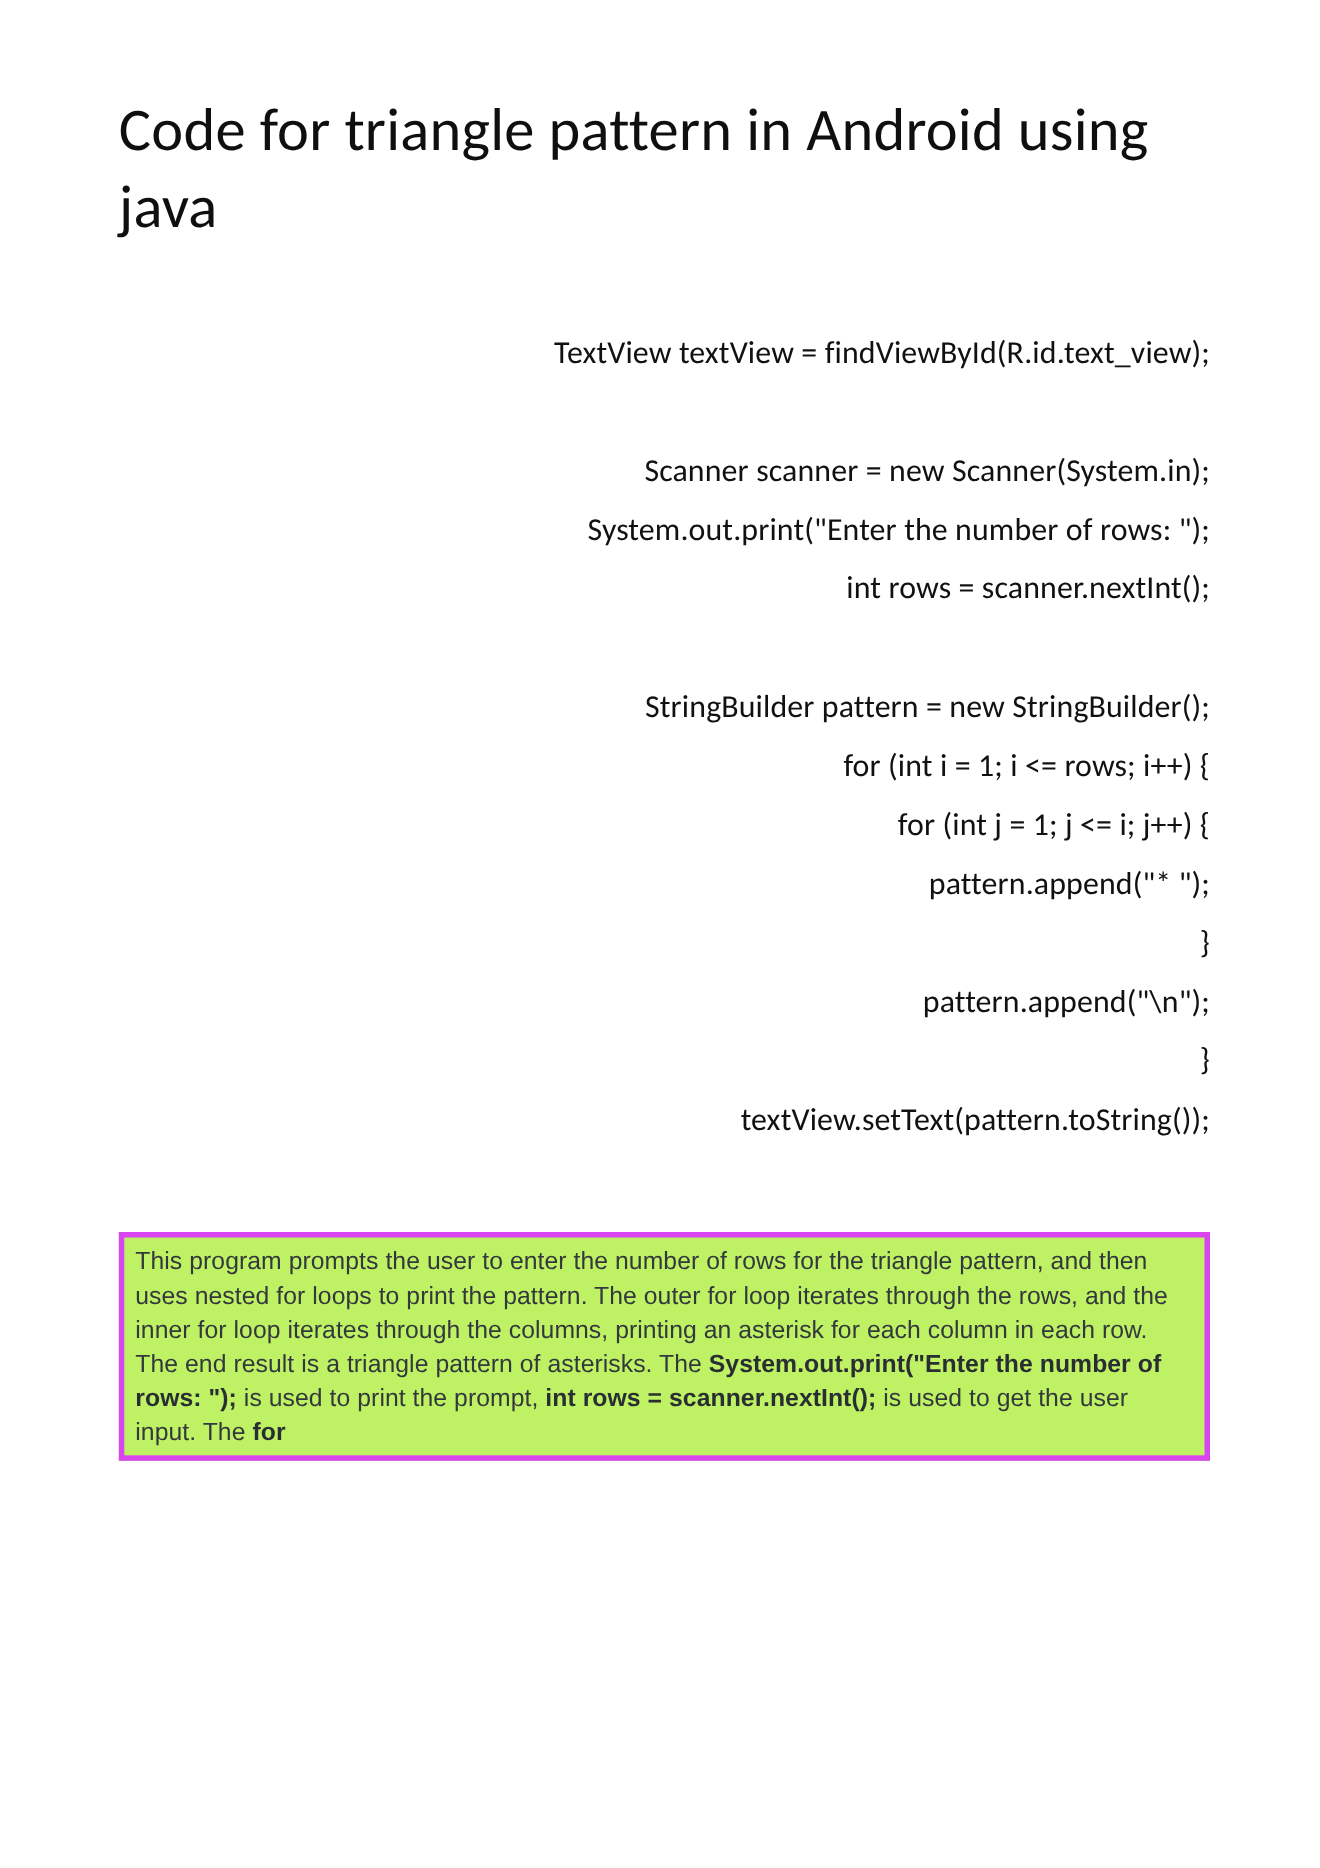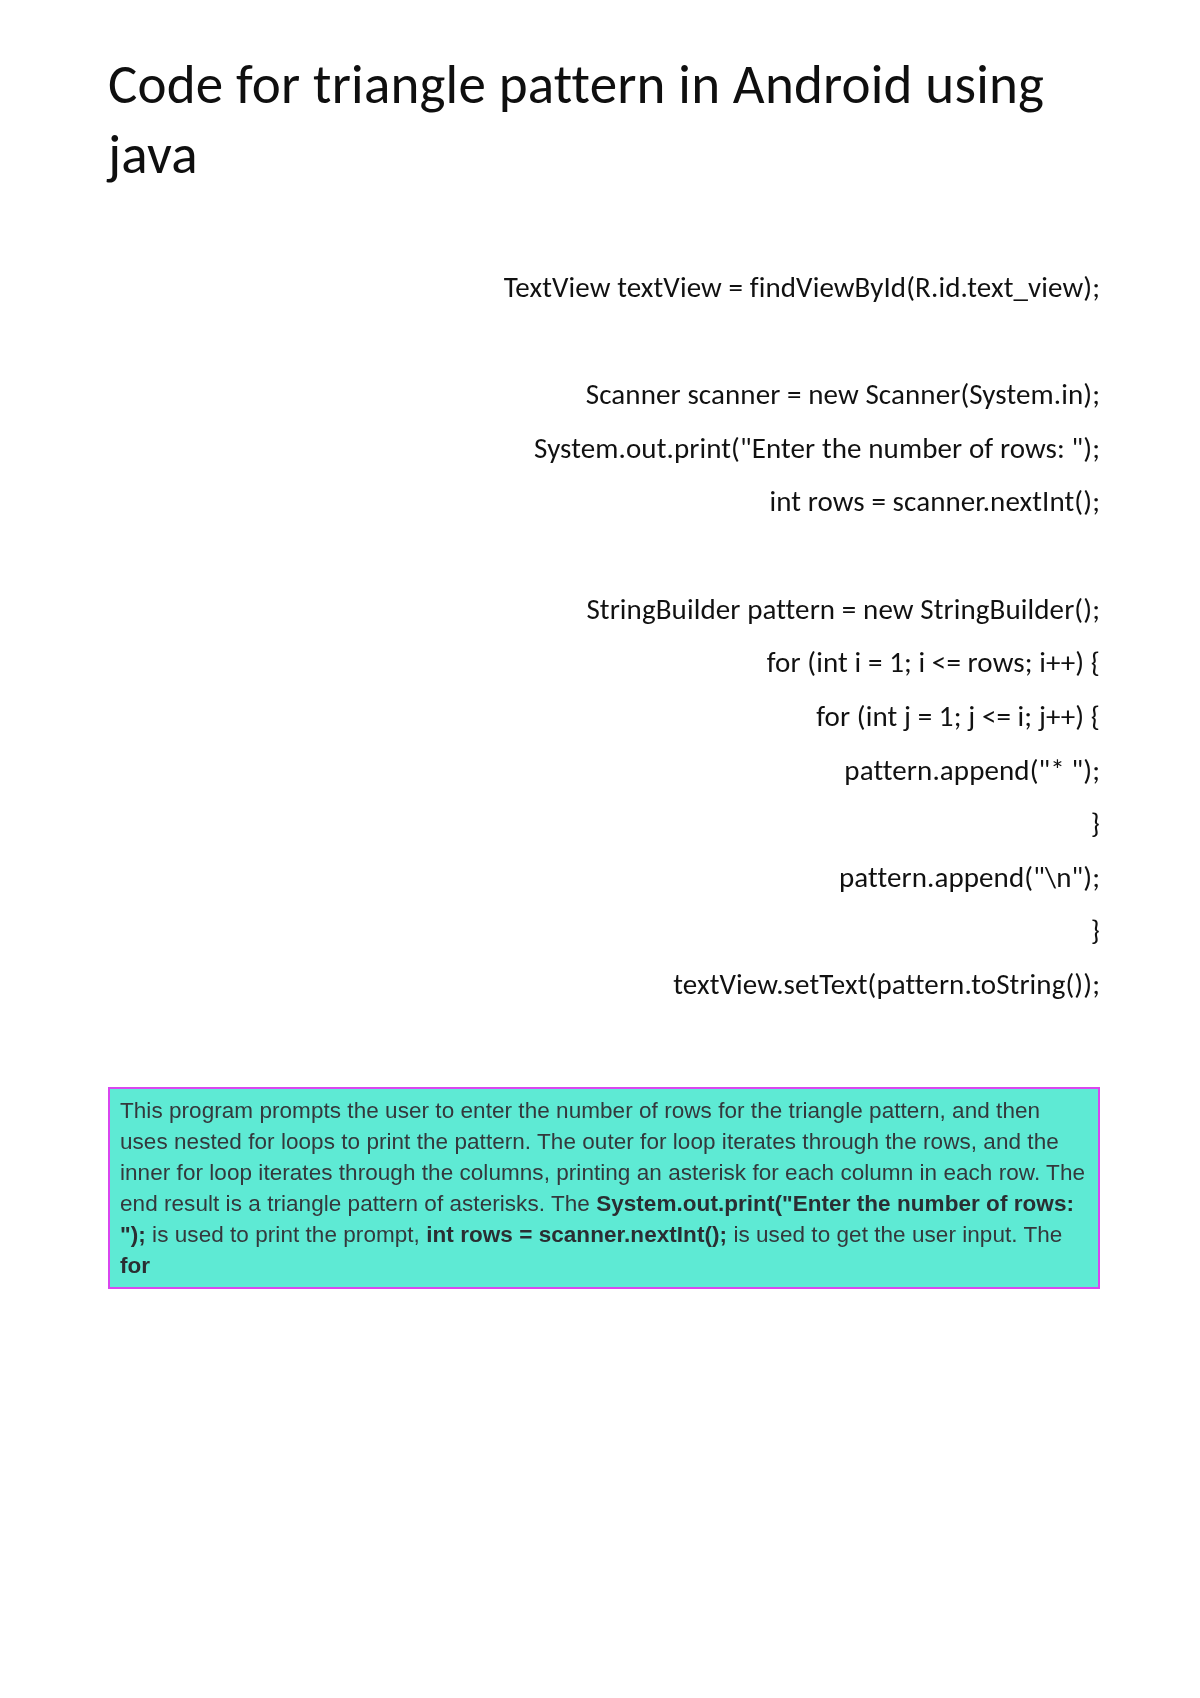--- a/index.html
+++ b/index.html
@@ -5,21 +5,21 @@
   body {
     margin: 0;
     padding: 0;
     background: #ffffff;
     font-family: Calibri, "Segoe UI", Arial, sans-serif;
     color: #1a1a1a;
   }
   .page {
     width: 1200px;
     min-height: 1698px;
-    padding: 50px 100px 100px 108px;
+    padding: 83px 100px 100px 108px;
     box-sizing: border-box;
   }
   .title {
     font-size: 55px;
     font-weight: 400;
     line-height: 1.28;
     margin: 0 0 70px 0;
     color: #0f0f0f;
     letter-spacing: 0.2px;
   }
@@ -27,22 +27,22 @@
     font-size: 29px;
     line-height: 1.85;
     color: #111;
     letter-spacing: 0.1px;
     white-space: pre;
     font-family: Calibri, "Segoe UI", Arial, sans-serif;
     margin-bottom: 75px;
     text-align: right;
   }
   .explain {
-    border: 2px solid #d946ef;
-    background: #5eead4;
+    border: 5px solid #d946ef;
+    background: #bef264;
     padding: 6px 10px 6px 10px;
     font-family: Verdana, Geneva, sans-serif;
     font-size: 22.5px;
     line-height: 1.38;
     color: #34383c;
     letter-spacing: 0.05px;
   }
   .explain .bold {
     font-weight: 700;
     color: #2a2e32;

